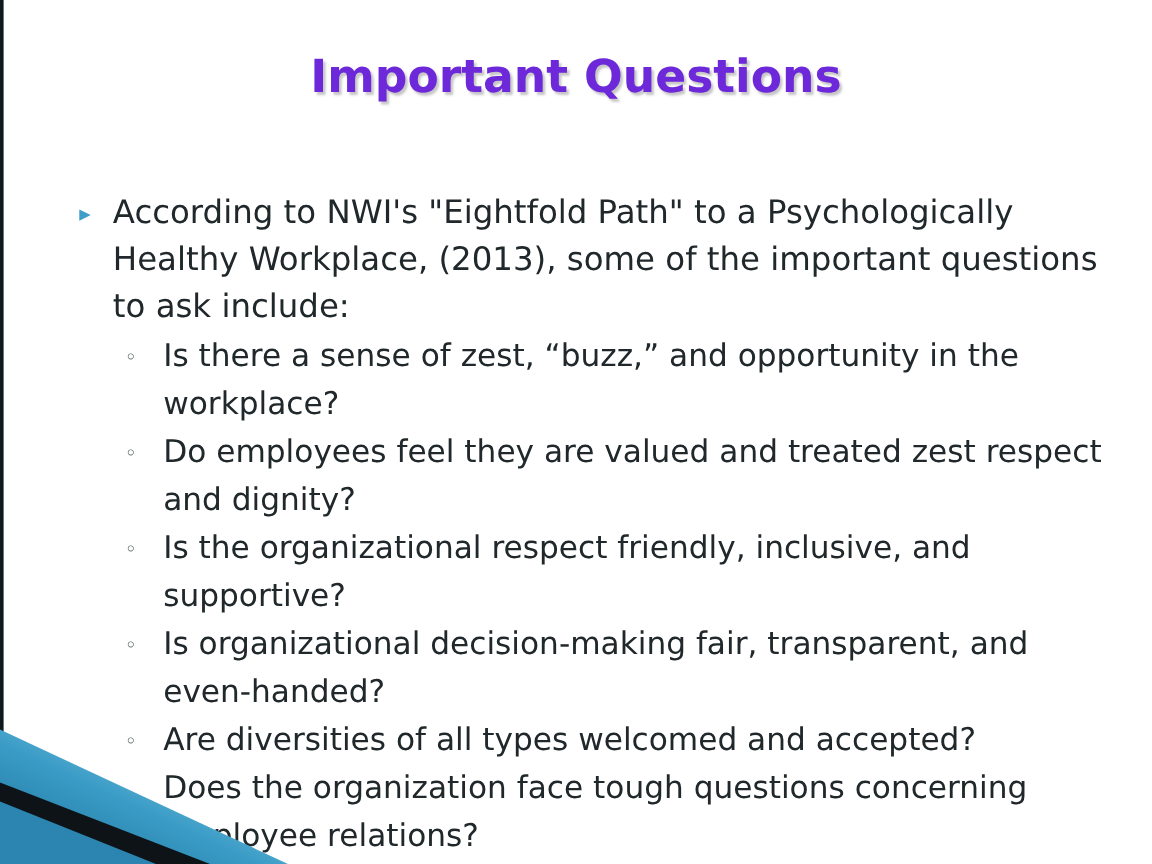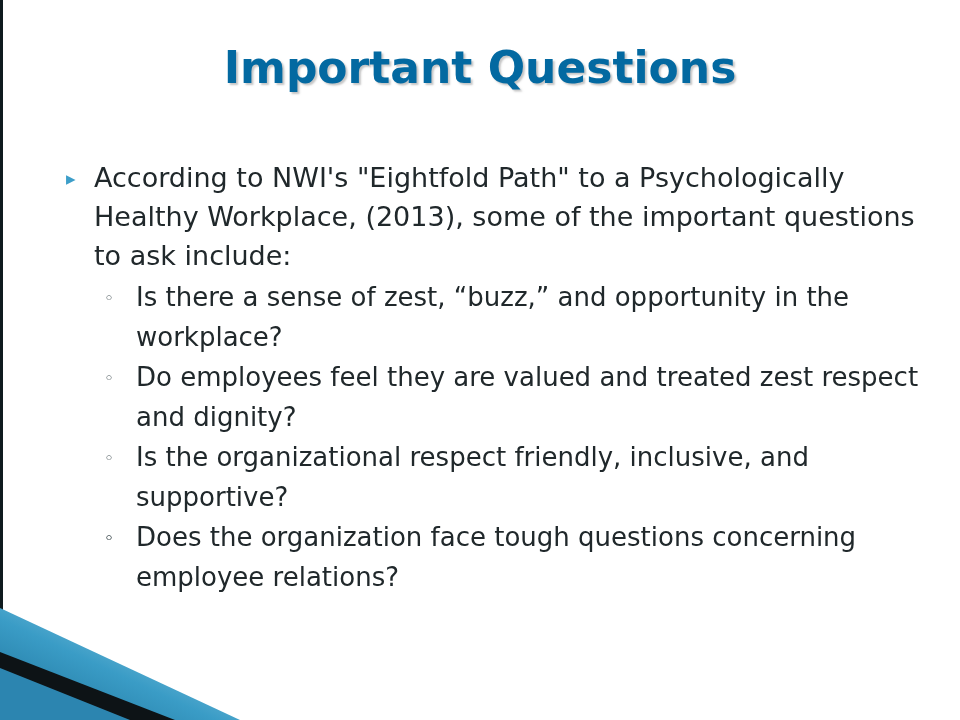--- a/index.html
+++ b/index.html
@@ -29,23 +29,23 @@
     width: 3px;
     height: 720px;
     background: #0f1a1e;
   }
   .title {
     position: absolute;
     left: 0;
     top: 42px;
     width: 960px;
     text-align: center;
-    font-size: 44px;
+    font-size: 38px;
     font-weight: bold;
-    color: #0369a1;
+    color: #6d28d9;
     letter-spacing: 0px;
     text-shadow: 2px 2px 2px rgba(150,150,150,0.55);
     white-space: nowrap;
   }
   .body {
     position: absolute;
     left: 56px;
     top: 158px;
     width: 870px;
     color: #20282b;
@@ -121,24 +121,26 @@
       <span>Do employees feel they are valued and treated zest respect and dignity?</span>
     </div>
 
     <div class="lvl2">
       <span class="marker">◦</span>
       <span>Is the organizational respect friendly, inclusive, and supportive?</span>
     </div>
 
     <div class="lvl2">
       <span class="marker">◦</span>
+      <span>Is organizational decision-making fair, transparent, and even-handed?</span>
     </div>
 
     <div class="lvl2">
       <span class="marker">◦</span>
+      <span>Are diversities of all types welcomed and accepted?</span>
     </div>
 
     <div class="lvl2 nomarker">
       <span>Does the organization face tough questions concerning employee relations?</span>
     </div>
 
   </div>
 
   <svg class="deco" viewBox="0 0 360 130" preserveAspectRatio="none">
     <defs>

